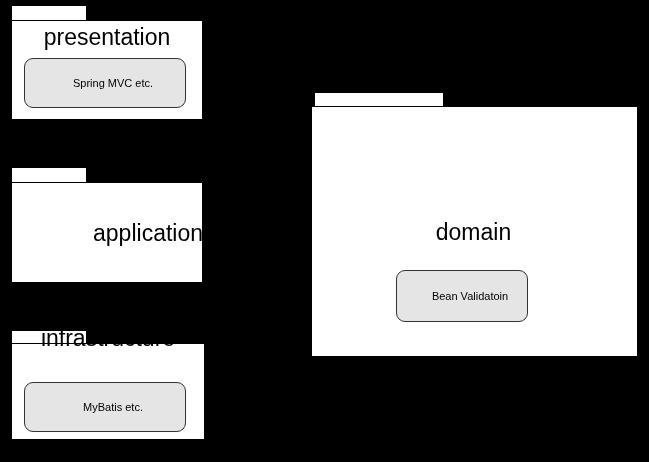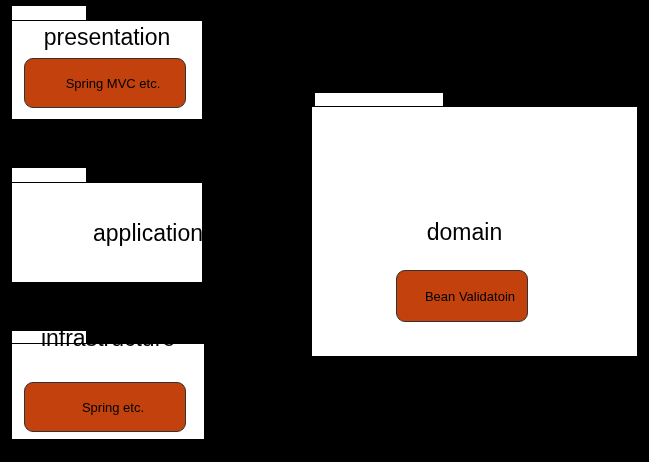--- a/index.html
+++ b/index.html
@@ -38,29 +38,29 @@
     right: 0;
     text-align: center;
     color: #000000;
     font-weight: normal;
     white-space: nowrap;
   }
 
   
   .component {
     position: absolute;
-    background: #c2410c;
+    background: #e5e5e5;
     border: 1px solid #333333;
     border-radius: 9px;
     box-sizing: border-box;
     display: flex;
     align-items: center;
     justify-content: center;
     color: #000000;
-    font-size: 13px;
+    font-size: 11px;
     white-space: nowrap;
     padding-left: 16px;
   }
 
   
   .arrow-layer {
     position: absolute;
     left: 0;
     top: 0;
     width: 649px;
@@ -99,23 +99,23 @@
   <div class="package">
     <div class="pkg-tab" style="left:11px; top:167px; width:76px; height:16px;"></div>
     <div class="pkg-body" style="left:11px; top:182px; width:192px; height:101px;"></div>
     <div class="pkg-title title-lg" style="top:220px; left:11px; width:192px;text-align:right;">application</div>
   </div>
 
   <div class="package">
     <div class="pkg-tab" style="left:11px; top:330px; width:76px; height:14px;"></div>
     <div class="pkg-body" style="left:11px; top:343px; width:194px; height:97px;"></div>
     <div class="pkg-title title-lg" style="top:325px; left:11px; width:194px;">infrastructure</div>
-    <div class="component" style="left:24px; top:382px; width:162px; height:50px;">Spring etc.</div>
+    <div class="component" style="left:24px; top:382px; width:162px; height:50px;">MyBatis etc.</div>
   </div>
 
   <div class="package">
     <div class="pkg-tab" style="left:314px; top:92px; width:130px; height:15px;"></div>
     <div class="pkg-body" style="left:311px; top:106px; width:327px; height:251px;"></div>
-    <div class="pkg-title title-lg" style="top:219px; left:301px; width:327px;">domain</div>
+    <div class="pkg-title title-lg" style="top:219px; left:310px; width:327px;">domain</div>
     <div class="component" style="left:396px; top:270px; width:132px; height:52px;">Bean Validatoin</div>
   </div>
 
 </div>
 
 </body></html>

